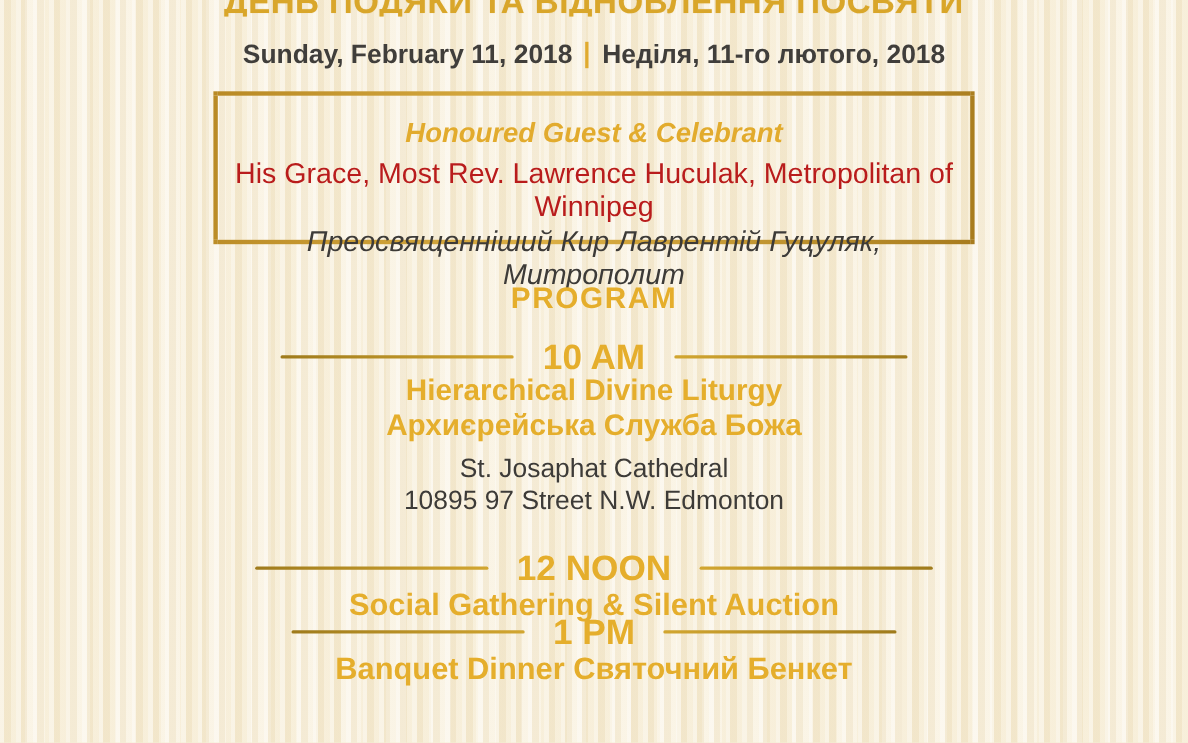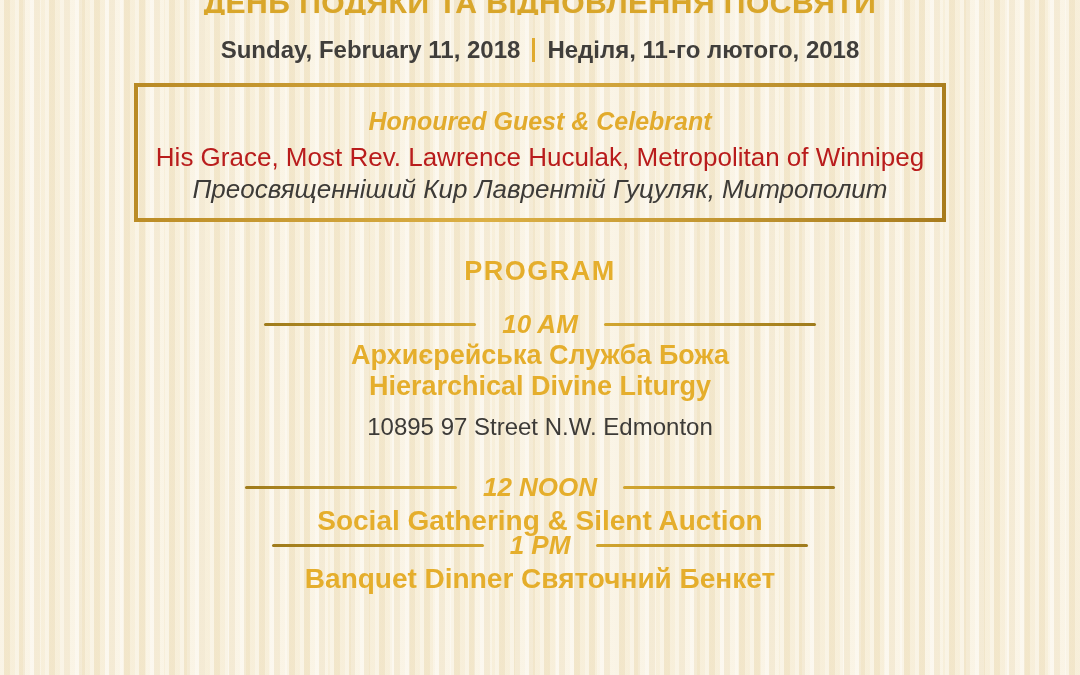--- a/index.html
+++ b/index.html
@@ -35,21 +35,21 @@
     display: flex; align-items: center; justify-content: center;
     font-size: 24px; font-weight: bold; color: #403e3b;
     line-height: 30px;
   }
   .date-sep {
     display: inline-block; width: 3px; height: 24px;
     background: #e0aa2e; margin: 0 12px;
   }
 
   .honoured-box {
-    width: 812px; margin: 18px auto 16px;
+    width: 692px; margin: 18px auto 16px;
     border: 4px solid #c2922c;
     border-image: linear-gradient(100deg, #b98a25, #dcb045 45%, #a87c1e) 1;
     padding: 20px 10px 24px;
     height: 139px;
   }
   .honoured-heading {
     font-size: 25px; font-weight: bold; font-style: italic;
     color: #e2ab2d; line-height: 28px;
   }
   .celebrant-en { font-size: 26px; line-height: 30px; margin-top: 7px; color: #b91c1c; }
@@ -61,21 +61,21 @@
     letter-spacing: 1.5px; color: #e5ae2c;
   }
 
   .time-divider {
     display: flex; align-items: center; justify-content: center;
     gap: 26px; height: 16px;
   }
   .time-divider .line { width: 212px; height: 3px; border-radius: 2px; }
   .time-divider .line.left  { background: linear-gradient(90deg, #9f7b1c, #d2a630); }
   .time-divider .line.right { background: linear-gradient(90deg, #d2a630, #9f7b1c); }
-  .time-label { font-size: 26px; font-weight: bold; color: #e5ae2c; font-style: italic; }
+  .time-label { font-size: 32px; font-weight: bold; color: #e5ae2c; }
 
   .divider-10am  { margin-top: 30px; }
   .divider-noon  { margin-top: 38px; }
   .divider-1pm   { }
 
   .gold-line {
     font-size: 27px; line-height: 31px; font-weight: bold; color: #e5ae2c;
   }
   .liturgy-block { margin-top: 8px; }
   .venue-block { margin-top: 10px; font-size: 24px; line-height: 29px; color: #3d3b38; }
@@ -104,24 +104,25 @@
 
   <div class="program-heading">PROGRAM</div>
 
   <div>
     <div class="time-divider divider-10am">
       <span class="line left"></span>
       <span class="time-label">10 AM</span>
       <span class="line right"></span>
     </div>
     <div class="liturgy-block">
+      <div class="gold-line">Hierarchical Divine Liturgy</div>
       <div class="gold-line">Архиєрейська Служба Божа</div>
-      <div class="gold-line">Hierarchical Divine Liturgy</div>
     </div>
     <div class="venue-block">
+      <div>St. Josaphat Cathedral</div>
       <div>10895 97 Street N.W. Edmonton</div>
     </div>
   </div>
 
   <div>
     <div class="time-divider divider-noon">
       <span class="line left"></span>
       <span class="time-label">12 NOON</span>
       <span class="line right"></span>
     </div>

